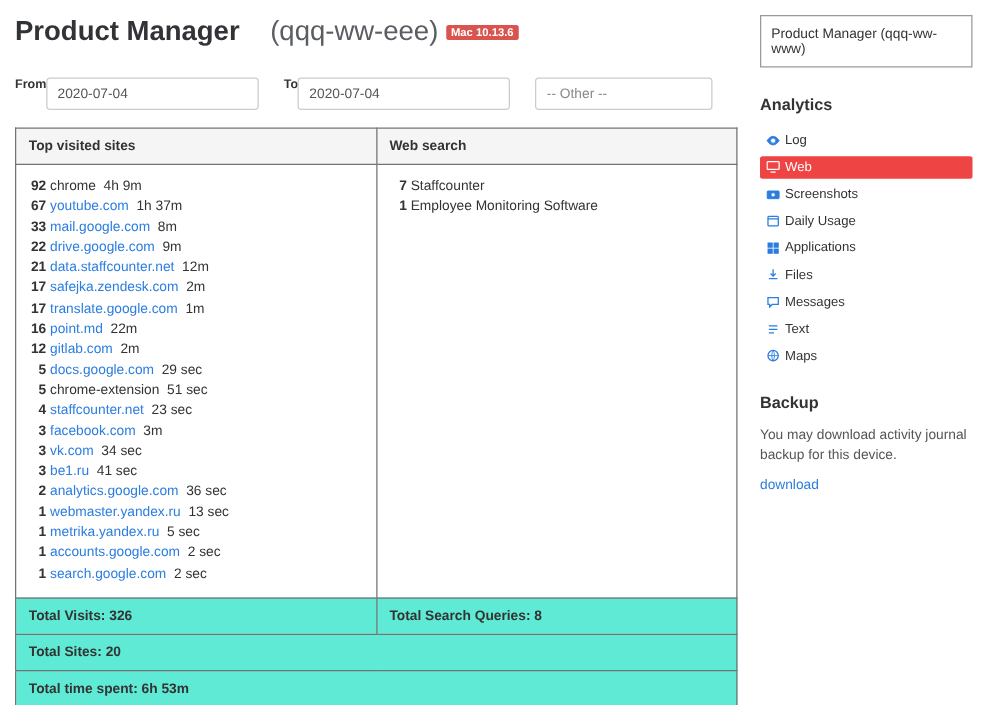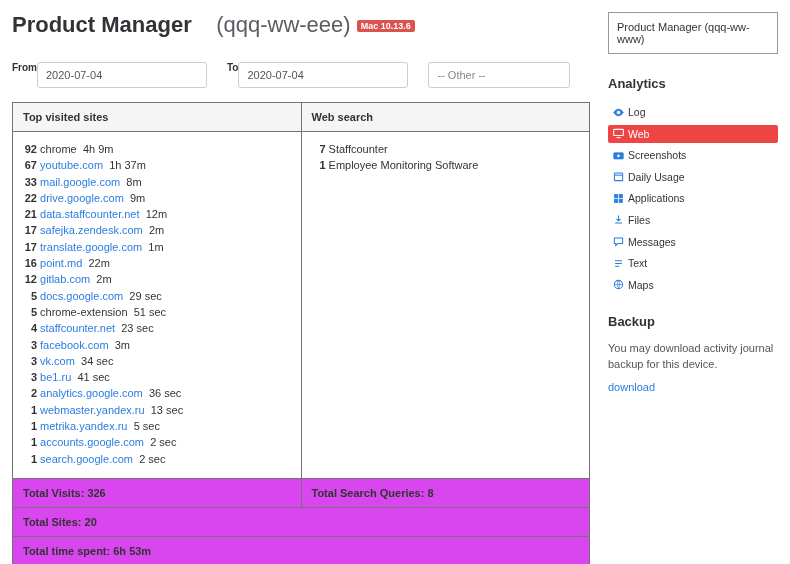--- a/index.html
+++ b/index.html
@@ -19,21 +19,21 @@
   .filter-col.nolabel { justify-content:flex-end; }
   table.outer { width:100%; border-collapse:collapse; border:1px solid #ddd; }
   table.outer > * > tr > th, table.outer > * > tr > td { border:1px solid #737373; }
   table.outer th { background:#f5f5f5; font-size:11px; font-weight:600; text-align:left; padding:8px 10px; }
   td.col { vertical-align:top; padding:10px; font-size:11px; width:50%; }
   .row-item { margin-bottom:2px; line-height:1.3;}
   .row-item .count { font-weight:700; color:#333; display:inline-block; min-width:14px; text-align:right;}
   .row-item .site { color:#2b7de0; }
   .row-item .plain { color:#333; }
   .row-item .dur { color:#333; }
-  tr.footrow td { background:#d946ef; font-weight:600; padding:8px 10px; font-size:11px;}
+  tr.footrow td { background:#5eead4; font-weight:600; padding:8px 10px; font-size:11px;}
   tr.footrow.single td { border-top:1px solid #ddd;}
   
   .side h3 { font-size:13px; font-weight:700; margin-bottom:12px; }
   .devicebox { border:1px solid #999; padding:8px 8px; font-size:11px; margin-bottom:22px; }
   .side-sec { margin-bottom:20px;}
   .nav-grid { display:grid; grid-template-columns: 1fr; gap:3px 4px;}
   .nav-item { display:flex; align-items:flex-start; gap:4px; padding:3px 4px; font-size:10.5px; color:#333; border-radius:2px; line-height:1.2;}
   .nav-item .ic { flex:0 0 12px; height:12px; display:flex; align-items:center; justify-content:center;}
   .nav-item.active { background:#ef4444; color:#fff; }
   .nav-item.active .ic svg { fill:#fff; stroke:#fff; }

